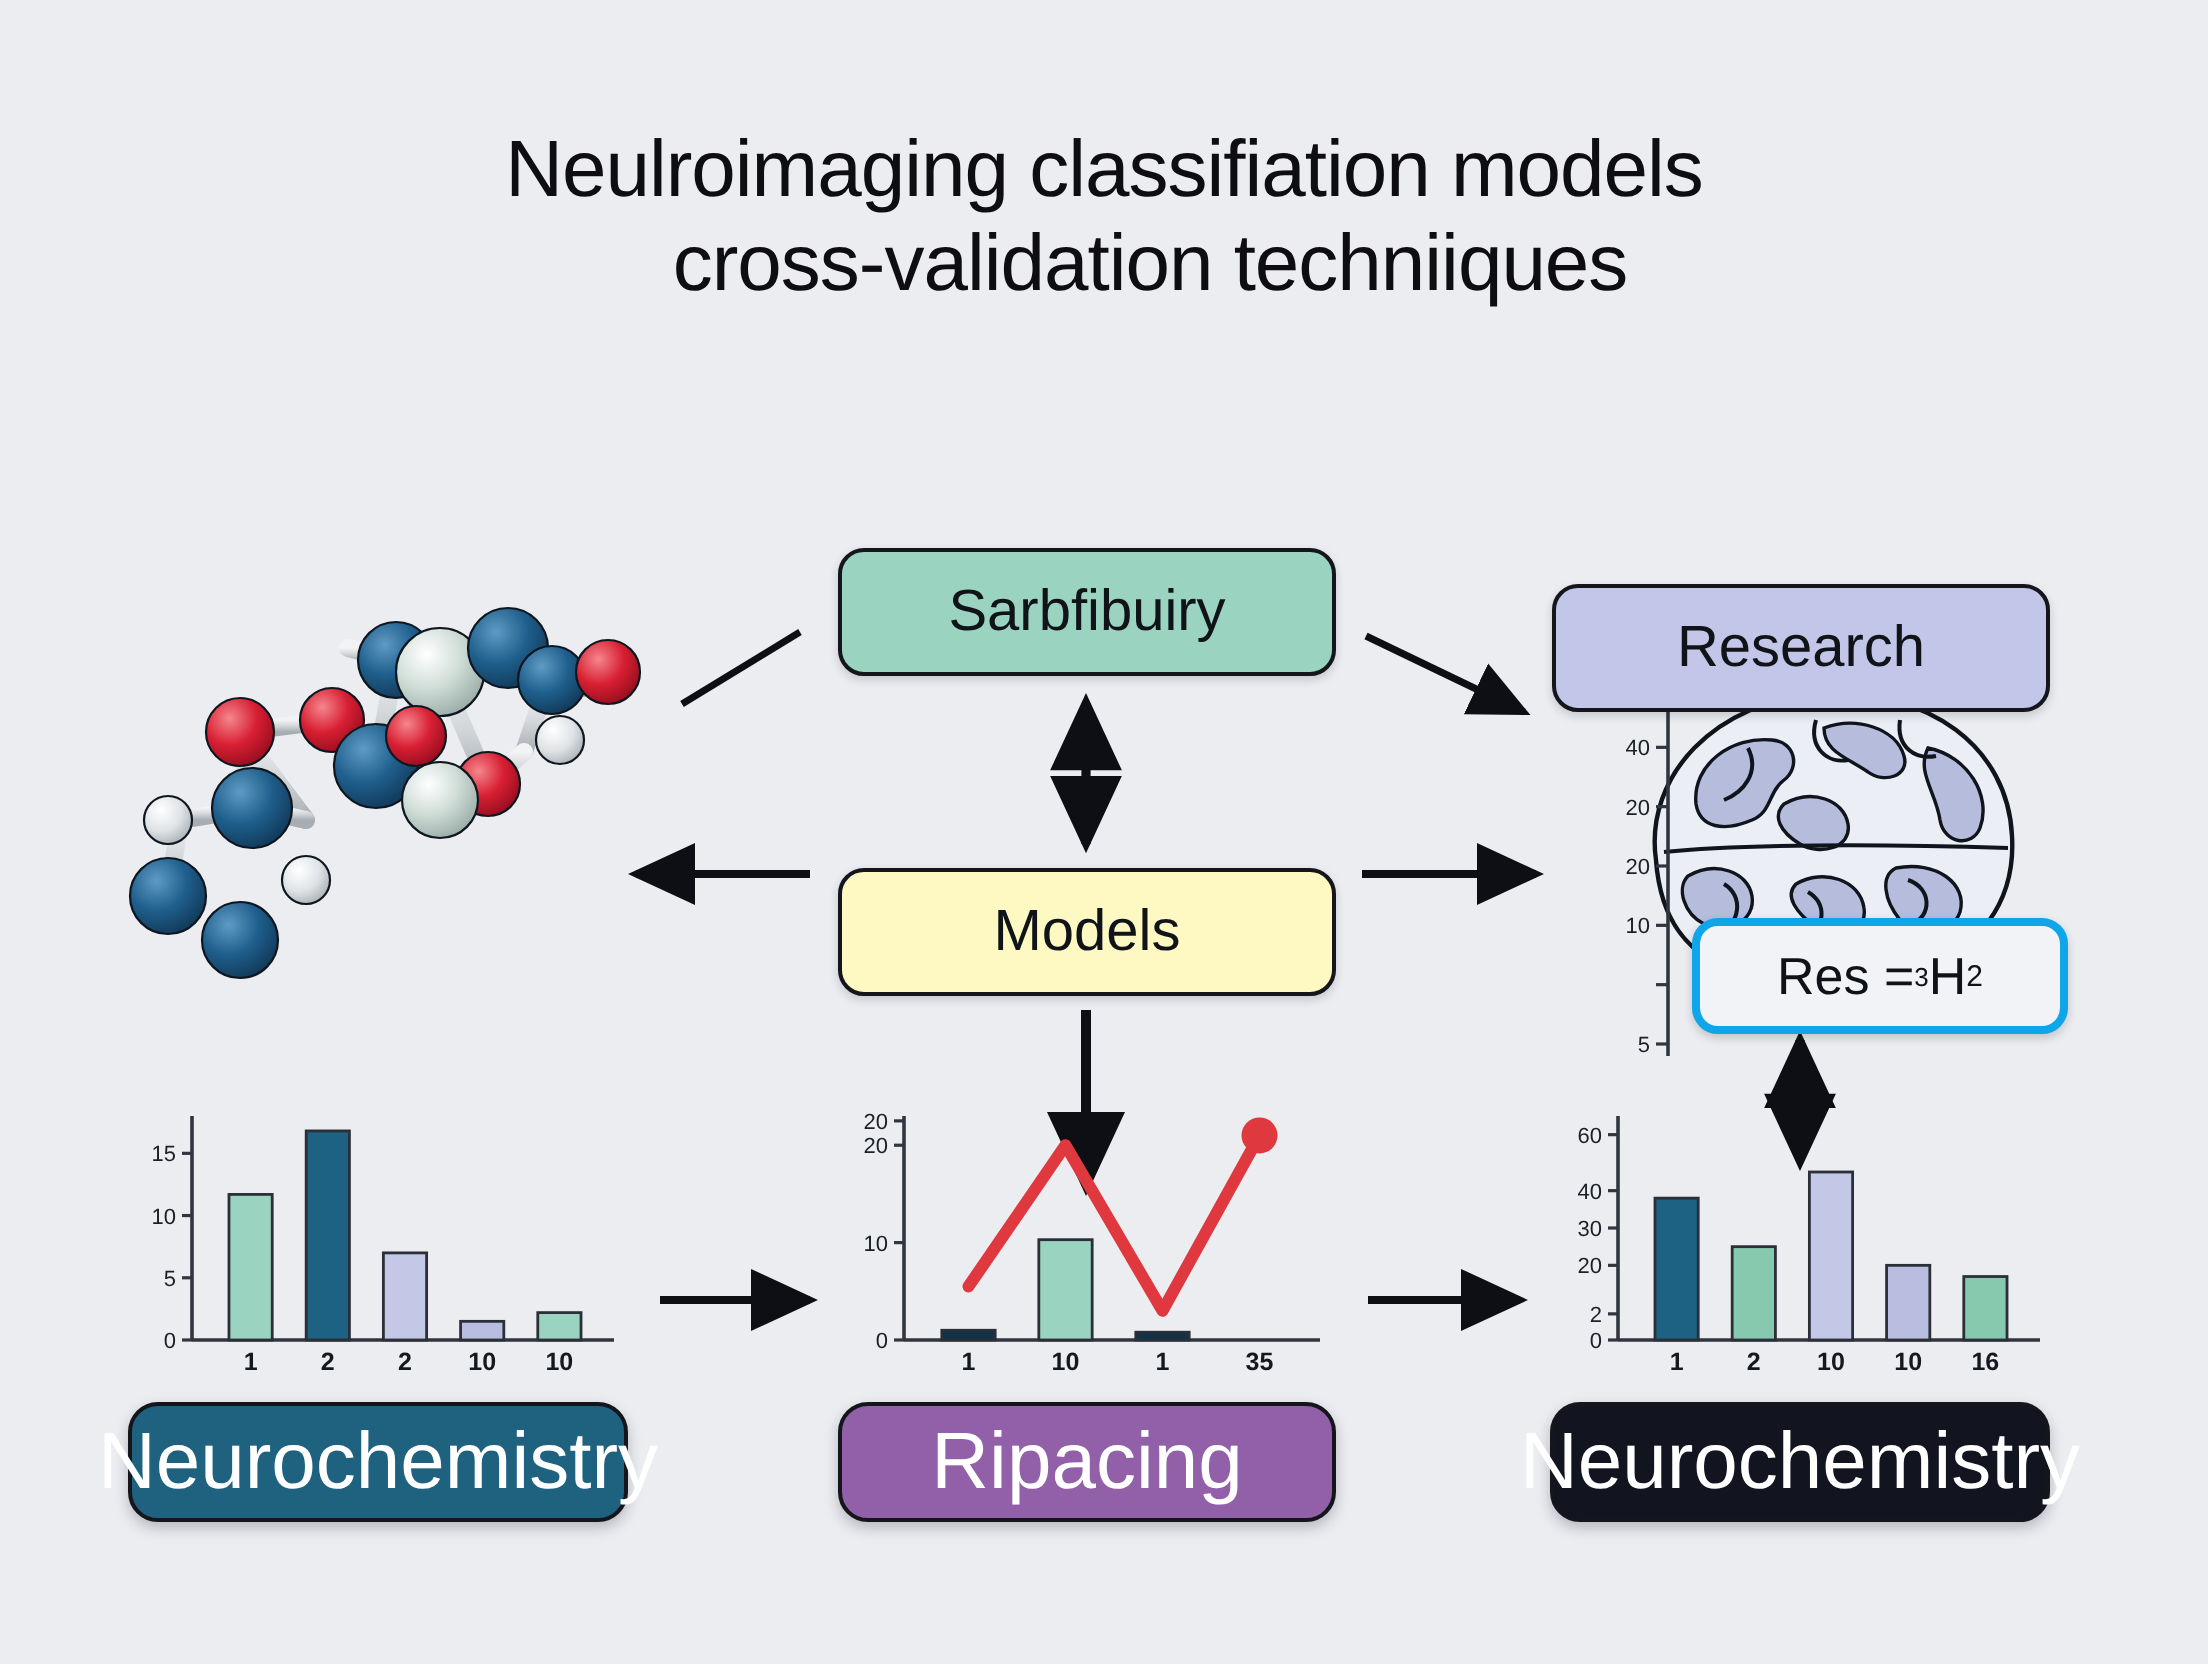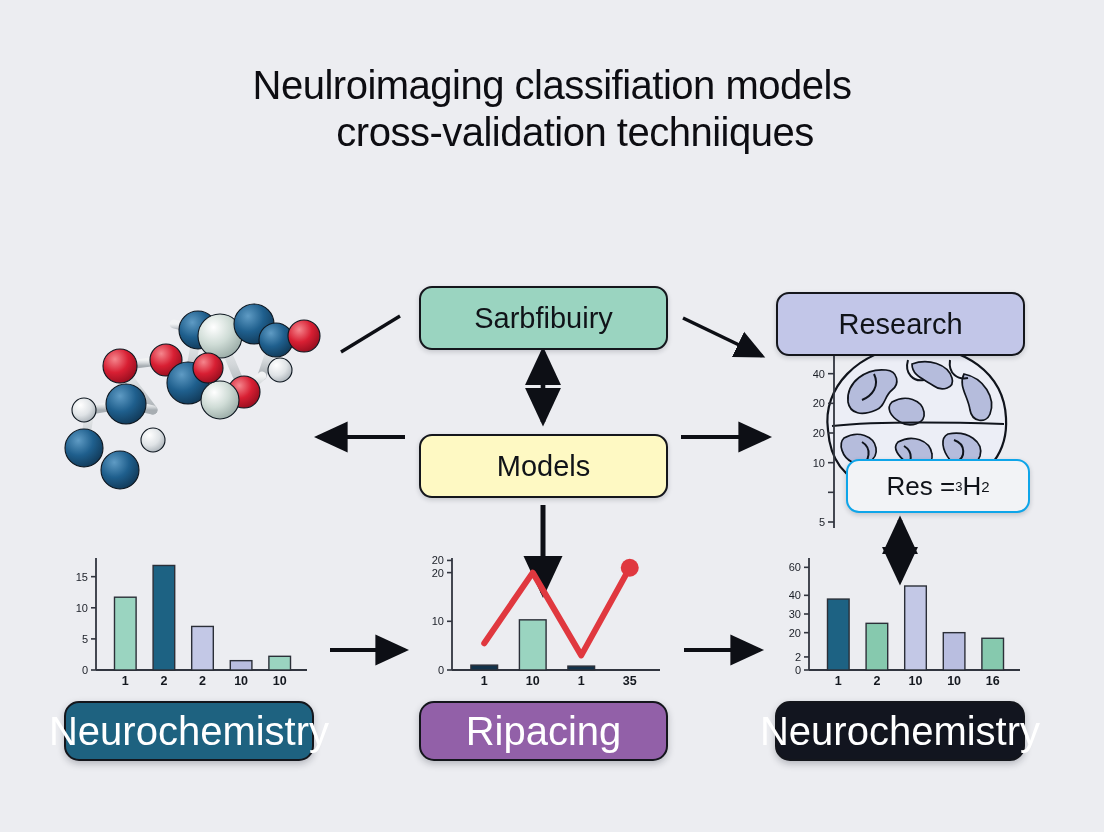--- a/index.html
+++ b/index.html
@@ -25,21 +25,21 @@
     position:absolute;
     border:2.5px solid #14161c;
     border-radius:13px;
     display:flex;align-items:center;justify-content:center;
     font-size:29px;
     box-sizing:border-box;
     box-shadow:0 2px 5px rgba(20,25,40,.18);
   }
   .node.dark-text{color:#101318;}
 
-  #node-sarb   {left:419px;top:274px;width:249px;height:64px;margin-top:12px;}
+  #node-sarb   {left:419px;top:274px;width:249px;height:64px;}
   #node-research{left:776px;top:292px;width:249px;height:64px;}
   #node-models {left:419px;top:434px;width:249px;height:64px;}
 
   .label-box{
     position:absolute;
     border:2.5px solid #14161c;
     border-radius:15px;
     display:flex;align-items:center;justify-content:center;
     font-size:40px;color:#fff;
     box-sizing:border-box;
@@ -66,21 +66,21 @@
   .bar{stroke:#2b2f38;stroke-width:1.4;}
 
   
   #molecule{position:absolute;left:48px;top:288px;width:292px;height:232px;}
 
   
   #brain{position:absolute;left:800px;top:330px;width:230px;height:190px;}
   #brain-axis{position:absolute;left:800px;top:332px;width:42px;height:200px;}
   #formula-box{
     position:absolute;left:846px;top:459px;width:180px;height:50px;
-    background:#f2f3f6;border:2px solid #0ea5e9;border-radius:13px;
+    background:#f2f3f6;border:4px solid #0ea5e9;border-radius:13px;
     display:flex;align-items:center;justify-content:center;
     font-size:26px;color:#0f1218;
     box-shadow:0 2px 5px rgba(20,25,40,.2);
   }
   #formula-box .sub{font-size:15px;vertical-align:sub;}
   #formula-box .presub{font-size:13px;vertical-align:-0.35em;}
 </style>
 </head>
 <body style="background: rgb(236, 237, 241);">
 

